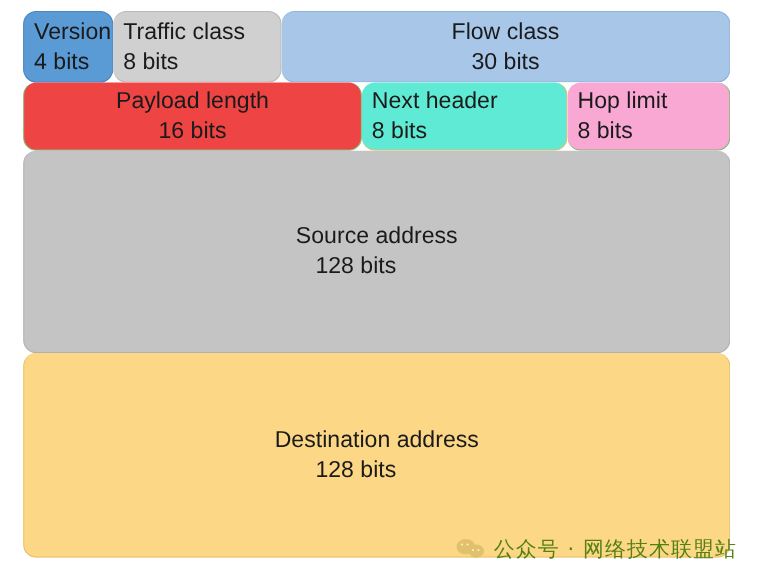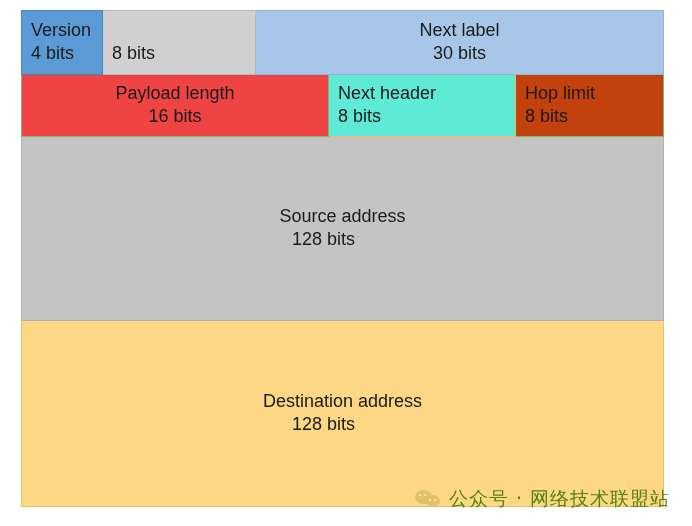--- a/index.html
+++ b/index.html
@@ -26,23 +26,24 @@
   .hdr-row {
     display: flex;
     width: 100%;
     box-sizing: border-box;
   }
 
   .hdr-cell {
     box-sizing: border-box;
     position: relative;
     color: #1a1a1a;
-    font-size: 18px;
+    font-size: 21px;
     line-height: 1.32;
     overflow: hidden;
+    border-radius: 12px;
   }
 
   .cell-lines {
     position: absolute;
     left: 0;
     right: 0;
     top: 50%;
     transform: translateY(-50%);
     padding: 0 9px;
     box-sizing: border-box;
@@ -99,21 +100,21 @@
   }
   .cell-next {
     width: 187px;
     background: #5eead4;
     border: 1px solid #e8bf63;
     border-top: none;
     border-left: none;
   }
   .cell-hop {
     flex: 1;
-    background: #c2410c;
+    background: #f9a8d4;
     border: 1px solid #82b673;
     border-top: none;
     border-left: none;
   }
 
   
   .row-3 { height: 184px; }
   .cell-source {
     width: 100%;
     background: #C4C4C4;
@@ -186,27 +187,27 @@
 
   <div class="hdr-row row-1">
     <div class="hdr-cell cell-version align-left">
       <div class="cell-lines">
         <span class="cell-title">Version</span><br>
         <span class="cell-bits">4 bits</span>
       </div>
     </div>
     <div class="hdr-cell cell-traffic align-left">
       <div class="cell-lines">
-        <br>
+        <span class="cell-title">Traffic class</span><br>
         <span class="cell-bits">8 bits</span>
       </div>
     </div>
     <div class="hdr-cell cell-flow align-center">
       <div class="cell-lines">
-        <span class="cell-title">Next label</span><br>
+        <span class="cell-title">Flow class</span><br>
         <span class="cell-bits">30 bits</span>
       </div>
     </div>
   </div>
 
   <div class="hdr-row row-2">
     <div class="hdr-cell cell-payload align-center">
       <div class="cell-lines">
         <span class="cell-title">Payload length</span><br>
         <span class="cell-bits">16 bits</span>

